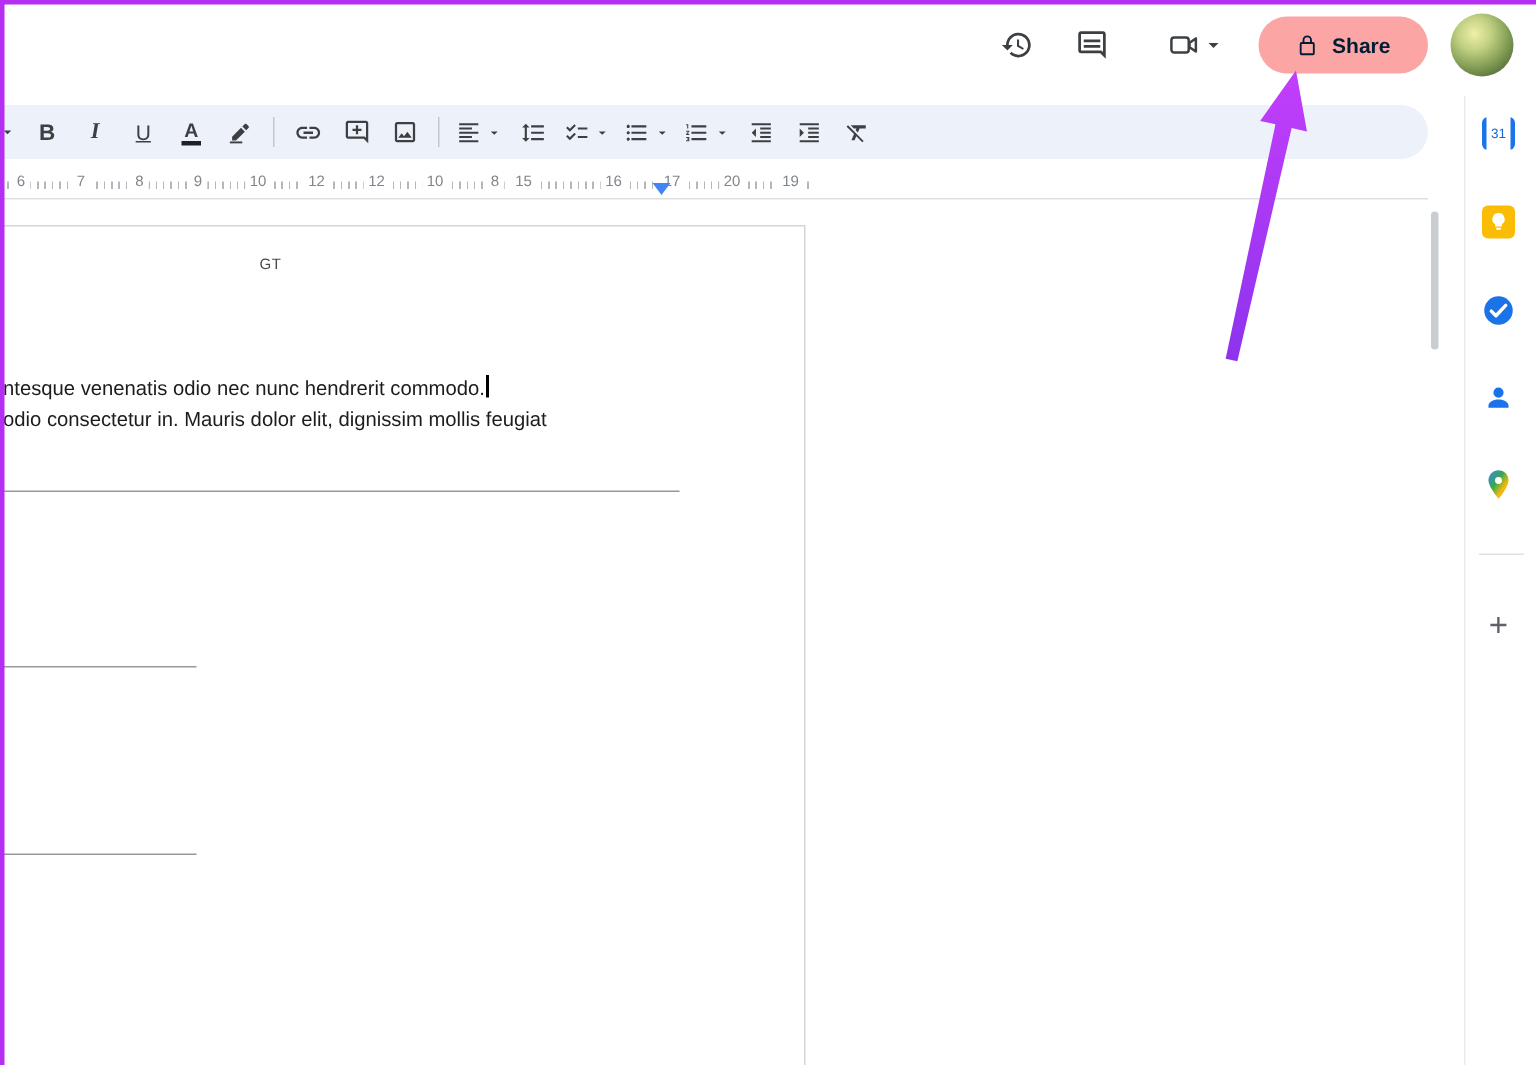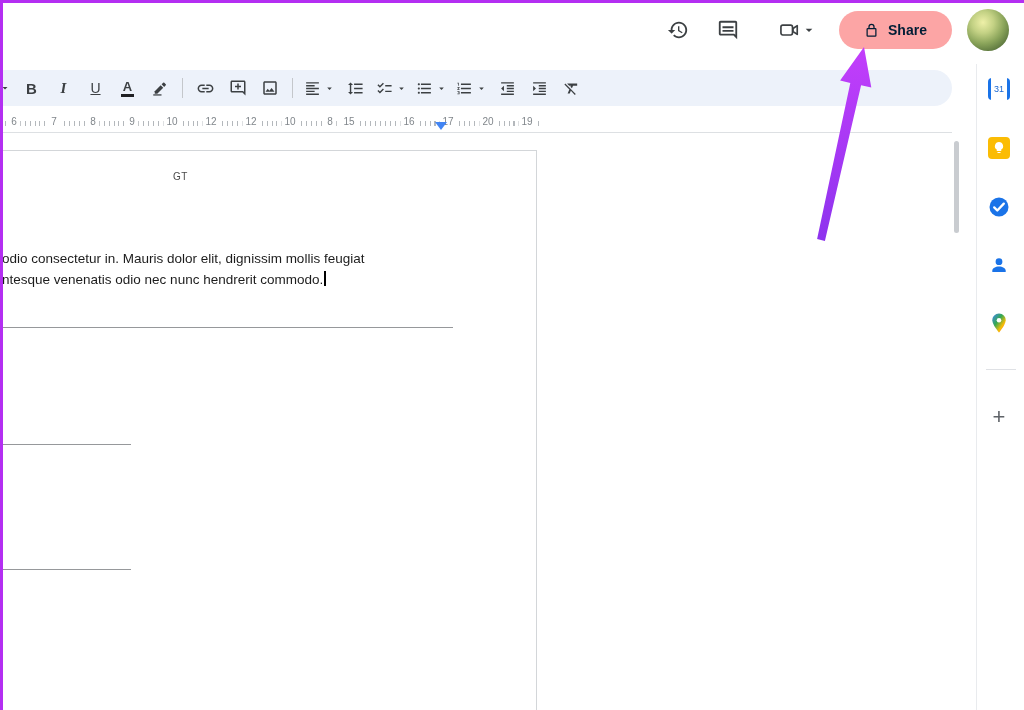--- a/index.html
+++ b/index.html
@@ -228,22 +228,22 @@
     <span class="num" style="left:409px">16</span>
     <span class="num" style="left:448px">17</span>
     <span class="num" style="left:488px">20</span>
     <span class="num" style="left:527px">19</span>
     <div class="indent-marker"></div>
   </div>
 
   <div class="page">
     <div class="doc-header">GT</div>
     <div class="para">
+      <div class="dline"><span>ntesque venenatis odio nec nunc hendrerit commodo.</span><span class="caret"></span></div>
       <div class="dline">odio consectetur in. Mauris dolor elit, dignissim mollis feugiat</div>
-      <div class="dline"><span>ntesque venenatis odio nec nunc hendrerit commodo.</span><span class="caret"></span></div>
     </div>
     <div class="rule rule1"></div>
     <div class="rule rule2"></div>
     <div class="rule rule3"></div>
   </div>
 
   <div class="scrollbar"></div>
 
   <aside class="sidepanel">
     <button class="sp-btn" style="top:7px;">

